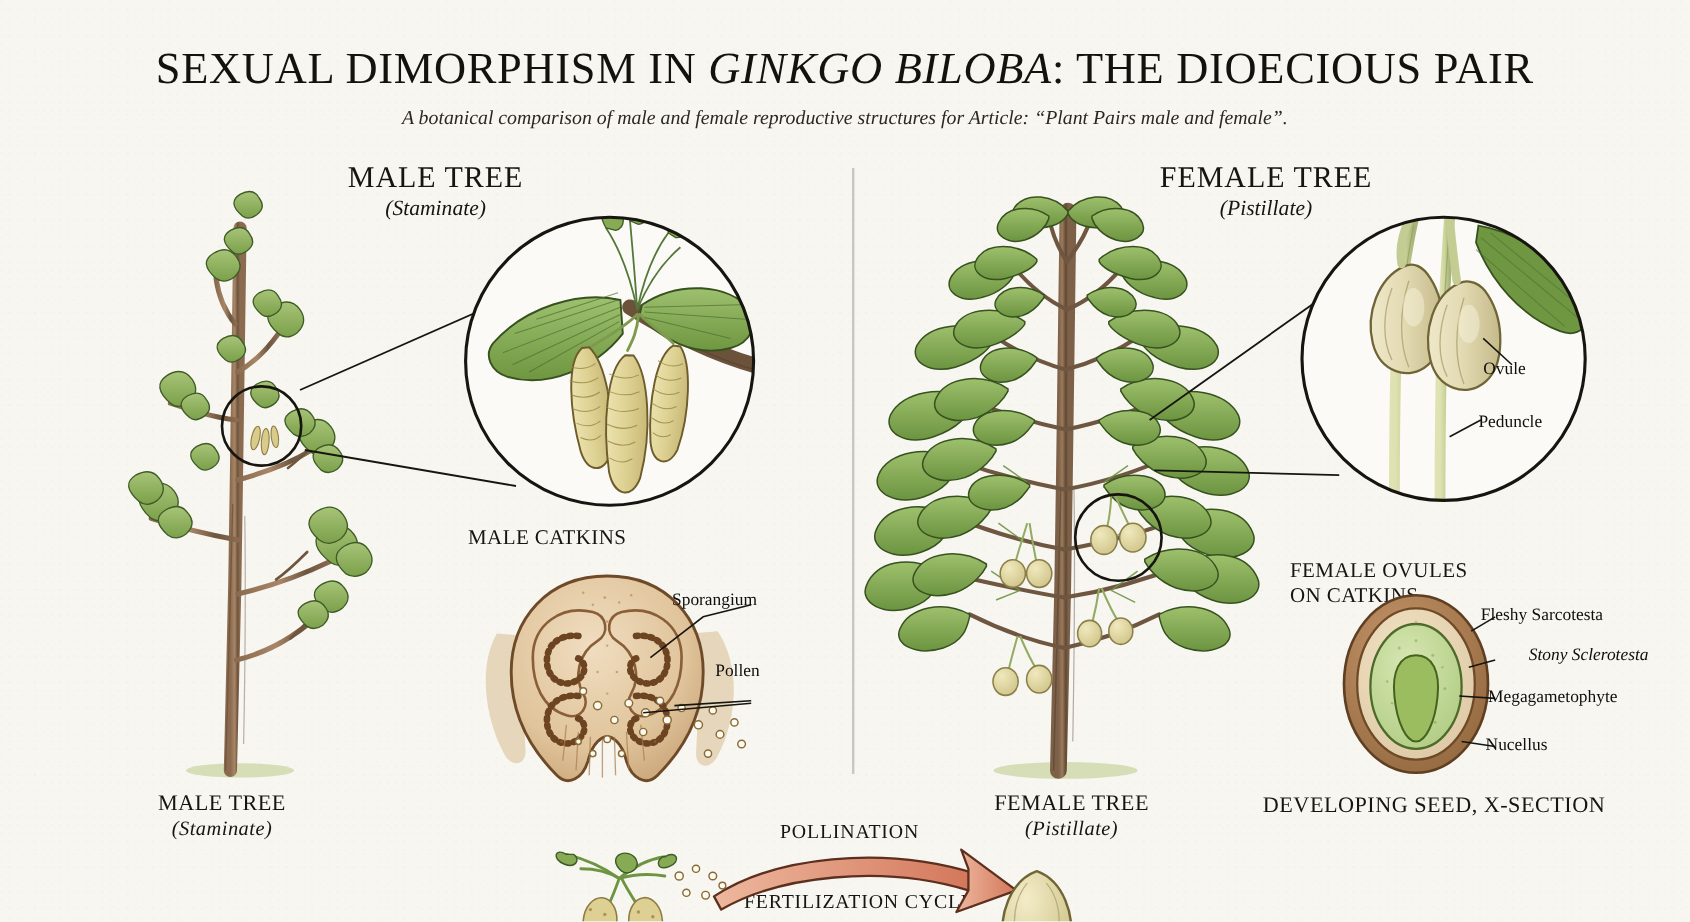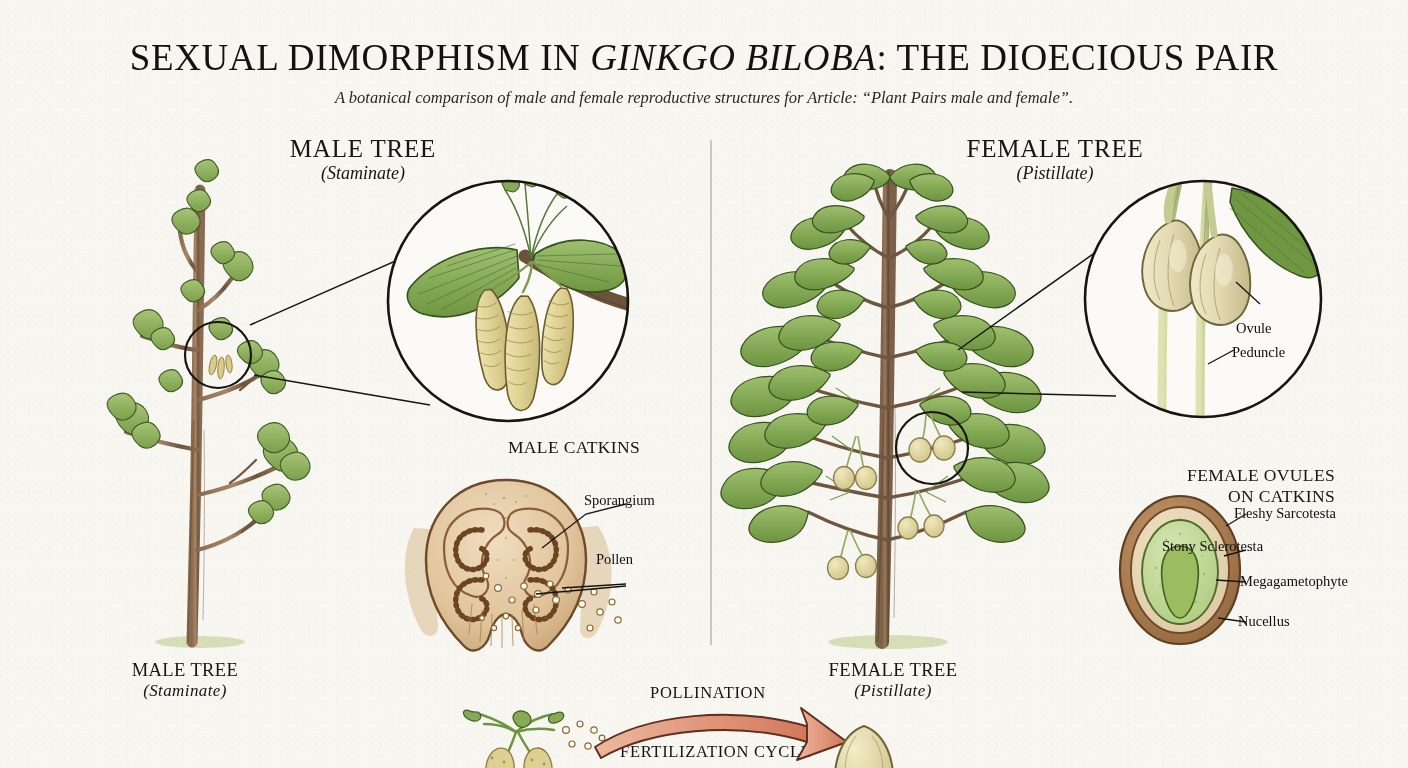--- a/index.html
+++ b/index.html
@@ -34,21 +34,21 @@
     font-size:16.5px; font-style:italic; color:#2b2722;
   }
 
   .col-head { text-align:center; width:330px; }
   .col-head .main { font-size:25px; letter-spacing:.8px; line-height:1.05; }
   .col-head .sub  { font-size:18px; font-style:italic; margin-top:1px; }
 
   .caption { position:absolute; text-align:center; font-size:18.5px; letter-spacing:.4px; line-height:1.12; }
   .caption .sub { font-style:italic; font-size:17px; display:block; }
 
-  .callout-cap { position:absolute; text-align:right; font-size:17.5px; letter-spacing:.35px; line-height:1.22; }
+  .callout-cap { position:absolute; text-align:left; font-size:17.5px; letter-spacing:.35px; line-height:1.22; }
 
   .leaderlabel { position:absolute; font-size:14.5px; white-space:nowrap; color:#100e0c; }
 
   #divider { left:710px; top:140px; width:1.5px; height:505px; background:#c9c7c1; }
 
   .flowlabel { position:absolute; font-size:16.5px; letter-spacing:.7px; }
 
   svg { display:block; overflow:visible; }
 </style>
 </head>
@@ -324,21 +324,21 @@
       <circle cx="96" cy="150" r="2.4"></circle>
     </g>
 
     <g stroke="#17150f" stroke-width="1.3" fill="none">
       <path d="M156 80 L200 46 L240 36"></path>
       <path d="M176 120 L240 116"></path>
       <path d="M150 126 L240 118"></path>
     </g>
   </svg>
 
-  <div class="leaderlabel" style="left:584px; top:492px;">Sporangium</div>
+  <div class="leaderlabel" style="left:560px; top:492px;">Sporangium</div>
   <div class="leaderlabel" style="left:596px; top:551px;">Pollen</div>
 
   <svg class="abs" style="left:730px; top:158px;" width="310" height="500" viewBox="0 0 310 500">
     <defs>
       <linearGradient id="fBark" x1="0" y1="0" x2="1" y2="0">
         <stop offset="0" stop-color="#7c6047"></stop>
           <stop offset="0.4" stop-color="#9b7a5b"></stop>
         <stop offset="0.78" stop-color="#5f4833"></stop>
           <stop offset="1" stop-color="#7c6047"></stop>
       </linearGradient>
@@ -518,21 +518,21 @@
       <path d="M132 56 C130 42 128 26 126 4" stroke="#c3cc92" stroke-width="7" fill="none" stroke-linecap="round"></path>
 
       <g stroke="#17150f" stroke-width="1.3" fill="none">
         <path d="M154 104 L178 126"></path>
         <path d="M126 186 L152 172"></path>
       </g>
     </g>
     <circle cx="121" cy="121" r="118" fill="none" stroke="#17150f" stroke-width="2.6"></circle>
   </svg>
 
-  <div class="leaderlabel" style="left:1236px; top:300px;margin-top:20px;">Ovule</div>
+  <div class="leaderlabel" style="left:1236px; top:300px;">Ovule</div>
   <div class="leaderlabel" style="left:1232px; top:344px;">Peduncle</div>
 
   <div class="callout-cap" style="left:1075px; top:437px; width:260px;margin-top:28px;">
     <div>FEMALE OVULES</div>
     <div>ON CATKINS</div>
   </div>
 
   <svg class="abs" style="left:1108px; top:490px;" width="300" height="165" viewBox="0 0 300 165">
     <defs>
       <radialGradient id="seedOuterG" cx="0.38" cy="0.3" r="0.8">
@@ -582,35 +582,36 @@
 
     <g stroke="#17150f" stroke-width="1.3" fill="none">
       <path d="M118 36 L138 24"></path>
       <path d="M116 66 L138 60"></path>
       <path d="M108 90 L138 92"></path>
       <path d="M110 128 L138 132"></path>
     </g>
   </svg>
 
   <div class="leaderlabel" style="left:1234px; top:505px;">Fleshy Sarcotesta</div>
-  <div class="leaderlabel" style="left:1162px; top:538px;">Stony Sclerotesta</div>
+  <div class="leaderlabel" style="left:1274px; top:538px;font-style:italic;">Stony Sclerotesta</div>
   <div class="leaderlabel" style="left:1240px; top:573px;">Megagametophyte</div>
   <div class="leaderlabel" style="left:1238px; top:613px;">Nucellus</div>
 
   <div class="caption" style="left:60px; top:660px; width:250px;">
     <span>MALE TREE</span>
     <span class="sub">(Staminate)</span>
   </div>
 
 
   <div class="caption" style="left:768px; top:660px; width:250px;">
     <span>FEMALE TREE</span>
     <span class="sub">(Pistillate)</span>
   </div>
 
+  <div class="caption" style="left:1040px; top:662px; width:310px;">DEVELOPING SEED, X-SECTION</div>
 
   <div class="flowlabel" style="left:650px; top:683px;">POLLINATION</div>
   <div class="flowlabel" style="left:620px; top:742px;">FERTILIZATION CYCLE</div>
 
   <svg class="abs" style="left:575px; top:700px;" width="320" height="68" viewBox="0 0 320 68">
     <defs>
       <linearGradient id="arrowG" x1="0" y1="0" x2="1" y2="0">
         <stop offset="0" stop-color="#edb89e"></stop>
           <stop offset="1" stop-color="#d3765a"></stop>
       </linearGradient>

